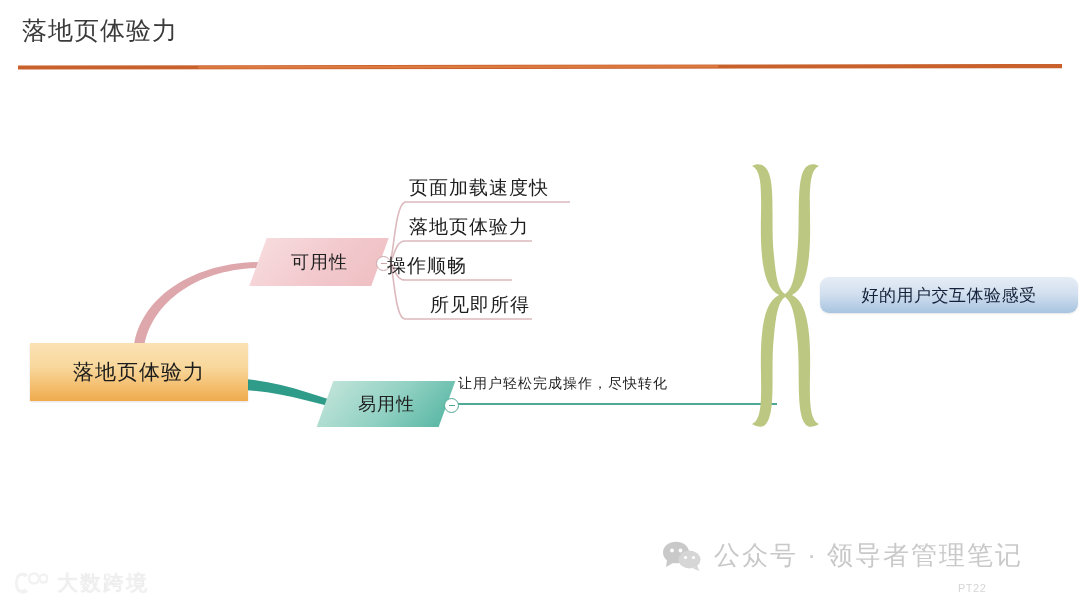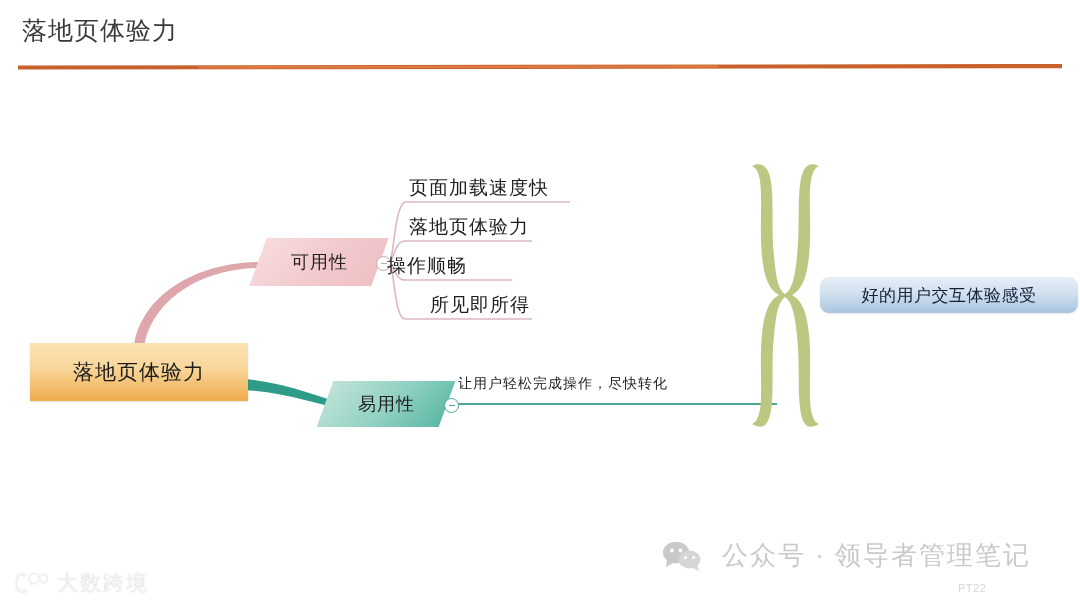--- a/index.html
+++ b/index.html
@@ -160,21 +160,21 @@
   }
   #toggle-yiyong i { background: #4fa896; }
 
   
   #wechat-watermark {
     position: absolute;
     left: 662px;
     top: 538px;
     display: flex;
     align-items: center;
-    gap: 20px;
+    gap: 12px;
     color: #c9c9c9;
   }
   #wechat-watermark .wm-text {
     font-size: 26px;
     letter-spacing: 2px;
     white-space: nowrap;
   }
   #page-number {
     position: absolute;
     left: 958px;

